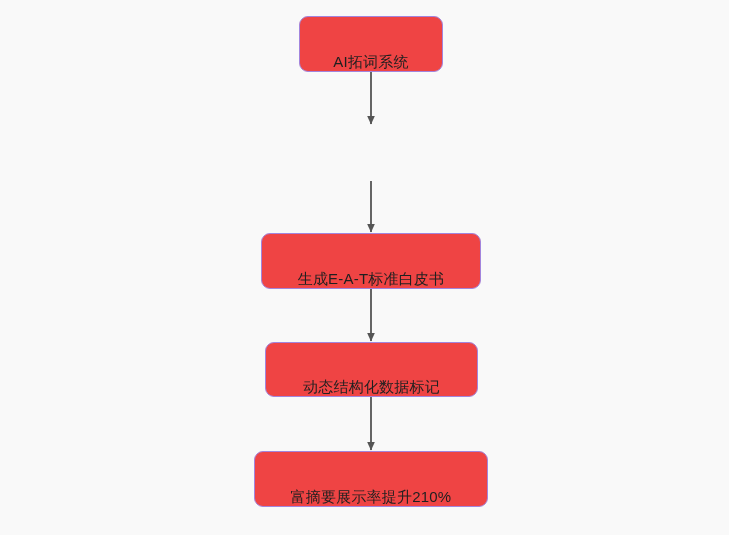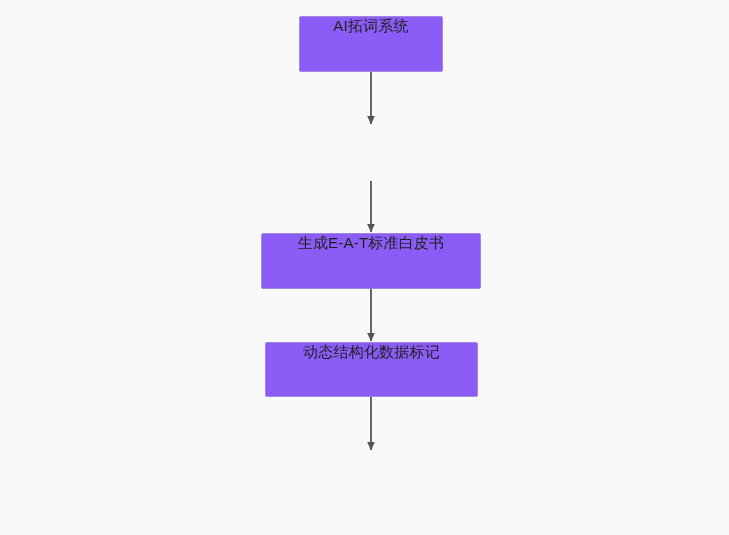--- a/index.html
+++ b/index.html
@@ -25,25 +25,25 @@
     left: 0;
     top: 0;
     width: 729px;
     height: 535px;
     pointer-events: none;
   }
 
   .node {
     position: absolute;
     box-sizing: border-box;
-    background: #8b5cf6;
+    background: #ef4444;
     border: 1.6px solid #a285dd;
-    border-radius: 2px;
+    border-radius: 9px;
     display: flex;
-    align-items: flex-start;
+    align-items: flex-end;
     justify-content: center;
   }
 
   .node-label {
     color: #1f2020;
     font-size: 15px;
     line-height: 1.2;
     letter-spacing: 0.2px;
     white-space: nowrap;
     text-align: center;
@@ -80,14 +80,17 @@
 
 
   <div class="node" id="node-3">
     <span class="node-label">动态结构化数据标记</span>
   </div>
 
   <div class="node" id="node-2">
     <span class="node-label">生成E-A-T标准白皮书</span>
   </div>
 
+  <div class="node" id="node-4">
+    <span class="node-label">富摘要展示率提升210%</span>
+  </div>
 
 </div>
 
 </body></html>

